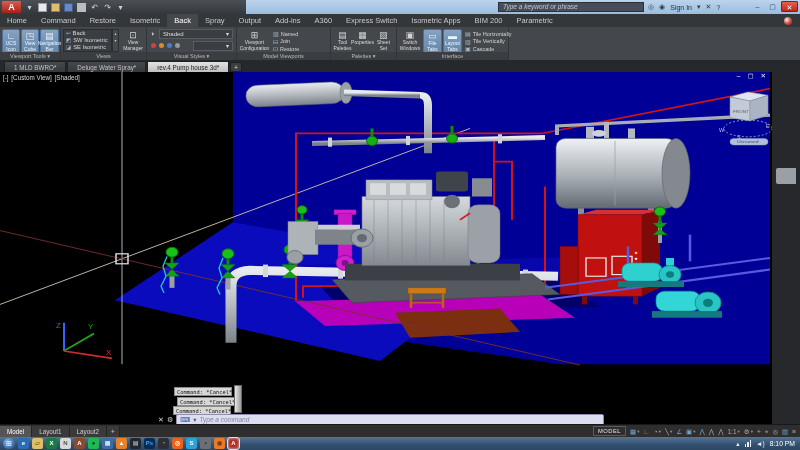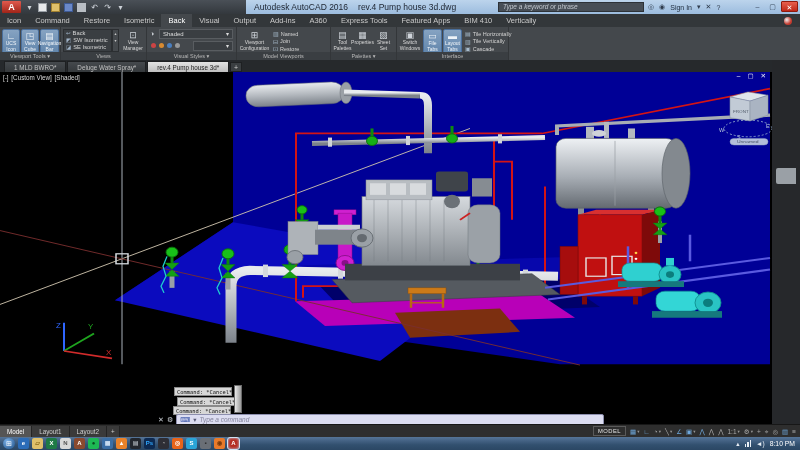--- a/index.html
+++ b/index.html
@@ -95,53 +95,50 @@
       <div class="logo">A</div>
       <span class="qat-ic">▾</span>
       <span class="qat-ic qi-doc"></span>
       <span class="qat-ic qi-folder"></span>
       <span class="qat-ic qi-save"></span>
       <span class="qat-ic qi-print"></span>
       <span class="qat-ic">↶</span>
       <span class="qat-ic">↷</span>
       <span class="qat-ic">▾</span>
     </div>
-    <div class="title-text">
-      <b>Autodesk AutoCAD 2016</b><span>rev.4 Pump house 3d.dwg</span>
-    </div>
     <div class="ic-search-box">Type a keyword or phrase</div>
     <div class="ic-right">
       <span class="ic-small">◎</span>
       <span class="ic-small">◉</span>
       <span class="signin">Sign In</span>
       <span class="ic-small">▾</span>
       <span class="ic-small">✕</span>
       <span class="ic-small">?</span>
     </div>
     <div class="winbtns">
       <span class="wb">‒</span>
       <span class="wb">▢</span>
       <span class="wb wb-close">✕</span>
     </div>
   </div>
 
   <div class="ribtabs">
-    <span class="rtab">Icon</span>
+    <span class="rtab">Home</span>
     <span class="rtab">Command</span>
     <span class="rtab">Restore</span>
     <span class="rtab">Isometric</span>
     <span class="rtab active">Back</span>
-    <span class="rtab">Visual</span>
+    <span class="rtab">Spray</span>
     <span class="rtab">Output</span>
     <span class="rtab">Add-ins</span>
     <span class="rtab">A360</span>
-    <span class="rtab">Express Tools</span>
-    <span class="rtab">Featured Apps</span>
-    <span class="rtab">BIM 410</span>
-    <span class="rtab">Vertically</span>
+    <span class="rtab">Express Switch</span>
+    <span class="rtab">Isometric Apps</span>
+    <span class="rtab">BIM 200</span>
+    <span class="rtab">Parametric</span>
     <span class="rec-dot"></span>
   </div>
 
   <div class="ribbon">
 
     <div class="panel" style="left:0;width:61px">
       <div class="bigbtn bluebtn" style="left:2px;width:18px">
         <span class="bi">∟</span>
         <span>UCS Icon</span>
       </div>

